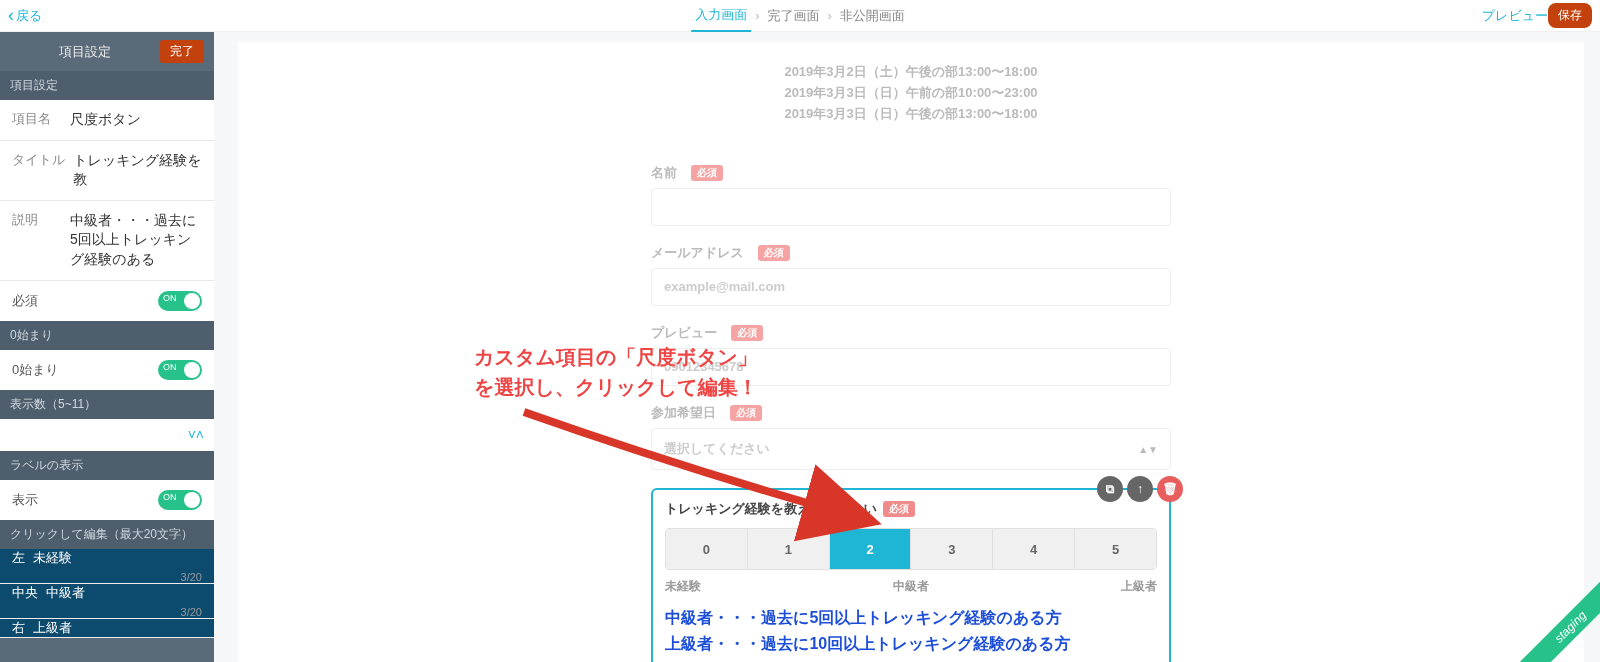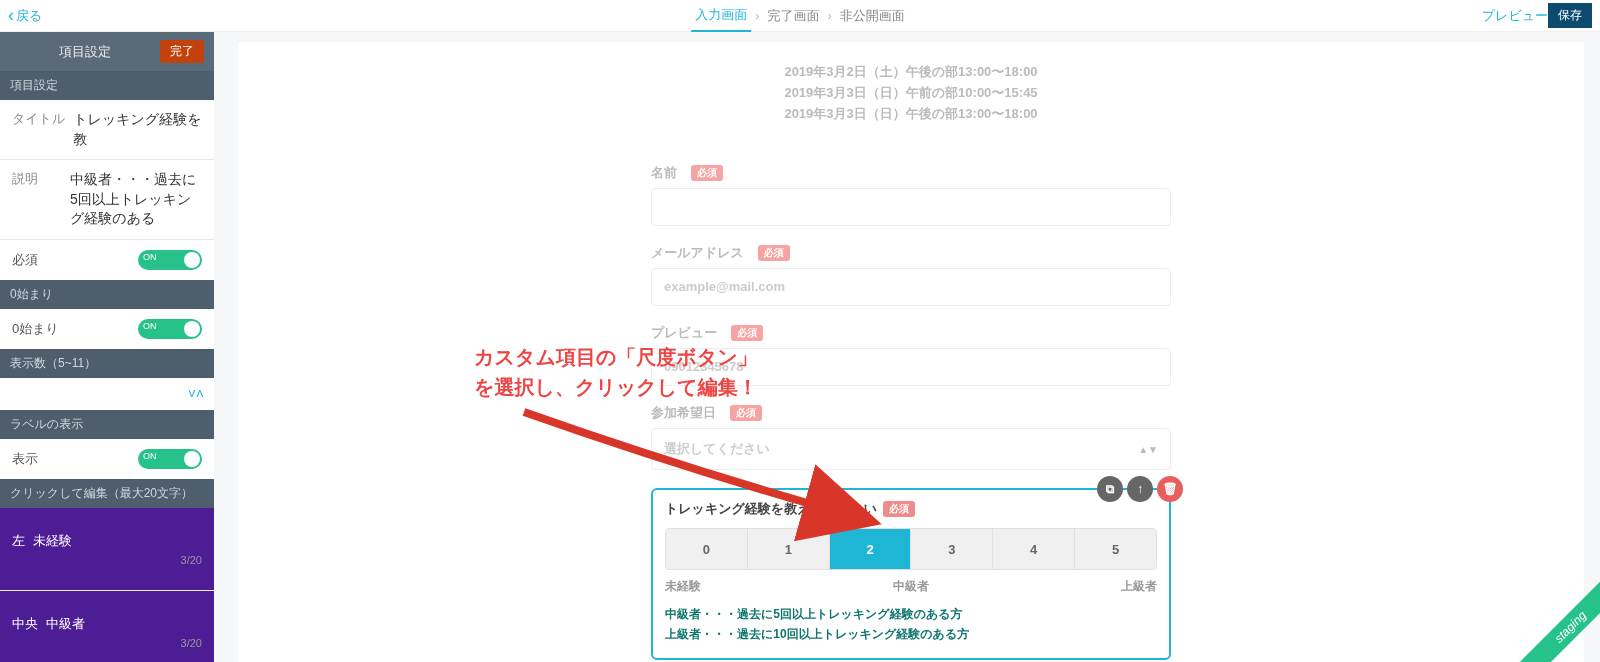--- a/index.html
+++ b/index.html
@@ -6,38 +6,38 @@
 body { font-family: -apple-system, "Hiragino Sans", "Hiragino Kaku Gothic ProN", sans-serif; font-size: 13px; color: #333; background: #fff; overflow: hidden; width: 1600px; height: 662px; position: relative; }
 .topbar { height: 32px; display: flex; align-items: center; border-bottom: 1px solid #eee; padding: 0 8px; }
 .back-link { color: #1fb6d6; font-size: 13px; cursor: pointer; display: flex; align-items: center; }
 .back-link::before { content: "‹"; font-size: 18px; margin-right: 2px; }
 .topbar-center { position: absolute; left: 50%; transform: translateX(-50%); display: flex; align-items: center; gap: 4px; }
 .tab { color: #888; padding: 6px 4px; cursor: pointer; }
 .tab.active { color: #1fb6d6; border-bottom: 2px solid #1fb6d6; }
 .tab-sep { color: #bbb; }
 .topbar-right { margin-left: auto; display: flex; align-items: center; }
 .preview-link { color: #1fb6d6; cursor: pointer; }
-.save-btn { background: #0c4a6e; color: #fff; padding: 4px 10px; border-radius: 0; border: none; cursor: pointer; font-size: 12px; }
+.save-btn { background: #c2410c; color: #fff; padding: 4px 10px; border-radius: 8px; border: none; cursor: pointer; font-size: 12px; }
 
 .layout { display: flex; height: calc(100% - 32px); }
 .sidebar { width: 214px; background: #5a6a78; color: #fff; display: flex; flex-direction: column; overflow-y: auto; }
 .sidebar-header { display: flex; align-items: center; justify-content: flex-end; padding: 8px 10px; background: #5a6a78; }
 .sidebar-header-title { flex: 1; text-align: center; color: #eee; font-size: 13px; }
 .done-btn { background: #c2410c; color: #fff; border: none; padding: 3px 10px; border-radius: 3px; font-size: 12px; cursor: pointer; }
 .section-label { background: #4f5e6c; color: #cfd8df; font-size: 12px; padding: 6px 10px; }
 .panel-row { background: #fff; color: #555; padding: 10px 12px; border-bottom: 1px solid #e8e8e8; display: flex; align-items: flex-start; gap: 8px; }
 .panel-row .lbl { color: #888; font-size: 13px; min-width: 50px; }
 .panel-row .val { color: #333; font-size: 14px; flex: 1; line-height: 1.4; }
 .toggle-row { background: #fff; color: #555; padding: 10px 12px; display: flex; align-items: center; justify-content: space-between; }
-.toggle { width: 64px; height: 20px; background: #27c28a; border-radius: 10px; position: relative; }
+.toggle { width: 44px; height: 20px; background: #27c28a; border-radius: 10px; position: relative; }
 .toggle::after { content: ""; width: 16px; height: 16px; background: #fff; border-radius: 50%; position: absolute; top: 2px; right: 2px; }
 .toggle-label { position: absolute; left: 5px; top: 2px; font-size: 9px; color: #fff; }
 .select-row { background: #fff; padding: 8px 12px; display: flex; align-items: center; justify-content: space-between; }
 .select-arrows { color: #1fb6d6; font-size: 14px; letter-spacing: -2px; }
-.labeltext-row { background: #4c1d95; padding: 24px 12px; border-bottom: 1px solid #eee; }
+.labeltext-row { background: #0c4a6e; padding: 0 12px; border-bottom: 1px solid #eee; }
 .labeltext-row .top { display: flex; gap: 8px; }
 .labeltext-row .count { text-align: right; color: #999; font-size: 11px; margin-top: 4px; }
 
 .main { flex: 1; background: #f5f7f8; position: relative; overflow: hidden; }
 .form-canvas { background: #fff; margin: 10px 16px 10px 24px; padding: 20px 0 30px; min-height: 620px; position: relative; }
 .form-inner { width: 520px; margin: 0 auto; font-weight: bold; }
 .date-lines { text-align: center; color: #bbb; font-size: 13px; line-height: 1.6; margin-bottom: 40px; }
 .field { margin-bottom: 18px; }
 .field-label { color: #bbb; font-size: 13px; margin-bottom: 6px; display: flex; align-items: center; gap: 14px; }
 .req-badge { background: #f5a3a3; color: #fff; font-size: 10px; padding: 1px 6px; border-radius: 3px; }
@@ -47,21 +47,21 @@
 .select-like .arr { color: #bbb; font-size: 10px; }
 
 .scale-card { border: 2px solid #1fb6d6; border-radius: 6px; padding: 10px 12px 14px; position: relative; margin-bottom: 16px; }
 .scale-card .title-row { display: flex; align-items: center; gap: 6px; font-size: 13px; color: #444; margin-bottom: 10px; }
 .scale-card .req-badge2 { background: #f08b8b; color: #fff; font-size: 10px; padding: 1px 6px; border-radius: 3px; }
 .scale-buttons { display: flex; border: 1px solid #e0e0e0; border-radius: 4px; overflow: hidden; }
 .scale-btn { flex: 1; height: 40px; display: flex; align-items: center; justify-content: center; background: #f0f0f0; color: #666; border-right: 1px solid #e0e0e0; cursor: pointer; }
 .scale-btn:last-child { border-right: none; }
 .scale-btn.selected { background: #1fb6d6; color: #fff; }
 .scale-labels { display: flex; justify-content: space-between; margin-top: 8px; color: #999; font-size: 12px; }
-.scale-desc { margin-top: 10px; color: #0f766e; font-size: 12px; line-height: 1.6; }
+.scale-desc { margin-top: 10px; color: #1d4ed8; font-size: 16px; line-height: 1.6; }
 .scale-actions { position: absolute; top: -14px; right: -14px; display: flex; gap: 4px; }
 .action-circle { width: 26px; height: 26px; border-radius: 50%; display: flex; align-items: center; justify-content: center; color: #fff; font-size: 12px; cursor: pointer; }
 .ac-gray { background: #666; }
 .ac-red { background: #e85d5d; }
 
 .annotation { position: absolute; left: 260px; top: 310px; color: #ef4444; font-size: 20px; font-weight: 700; line-height: 1.5; text-shadow: 0 0 1px #fff; }
 .arrow-svg { position: absolute; left: 300px; top: 360px; pointer-events: none; }
 
 .staging-ribbon { position: absolute; right: -40px; bottom: 24px; background: #27c28a; color: #fff; padding: 4px 50px; transform: rotate(-45deg); font-size: 12px; font-style: italic; }
 </style>
@@ -85,20 +85,24 @@
 
 <div class="layout">
   <div class="sidebar">
     <div class="sidebar-header">
       <span class="sidebar-header-title">項目設定</span>
       <button class="done-btn">完了</button>
     </div>
 
     <div class="section-label">項目設定</div>
     <div class="panel-row">
+      <span class="lbl">項目名</span>
+      <span class="val">尺度ボタン</span>
+    </div>
+    <div class="panel-row">
       <span class="lbl">タイトル</span>
       <span class="val">トレッキング経験を教</span>
     </div>
     <div class="panel-row">
       <span class="lbl">説明</span>
       <span class="val">中級者・・・過去に5回以上トレッキング経験のある</span>
     </div>
     <div class="toggle-row">
       <span>必須</span>
       <div class="toggle">
@@ -150,21 +154,21 @@
         </div>
 
     </div>
   </div>
 
   <div class="main">
     <div class="form-canvas">
       <div class="form-inner">
         <div class="date-lines">
           <div>2019年3月2日（土）午後の部13:00〜18:00</div>
-          <div>2019年3月3日（日）午前の部10:00〜15:45</div>
+          <div>2019年3月3日（日）午前の部10:00〜23:00</div>
           <div>2019年3月3日（日）午後の部13:00〜18:00</div>
         </div>
 
         <div class="field">
           <div class="field-label">
               <span>名前</span>
               <span class="req-badge">必須</span>
             </div>
           <div class="input-like"></div>
         </div>

